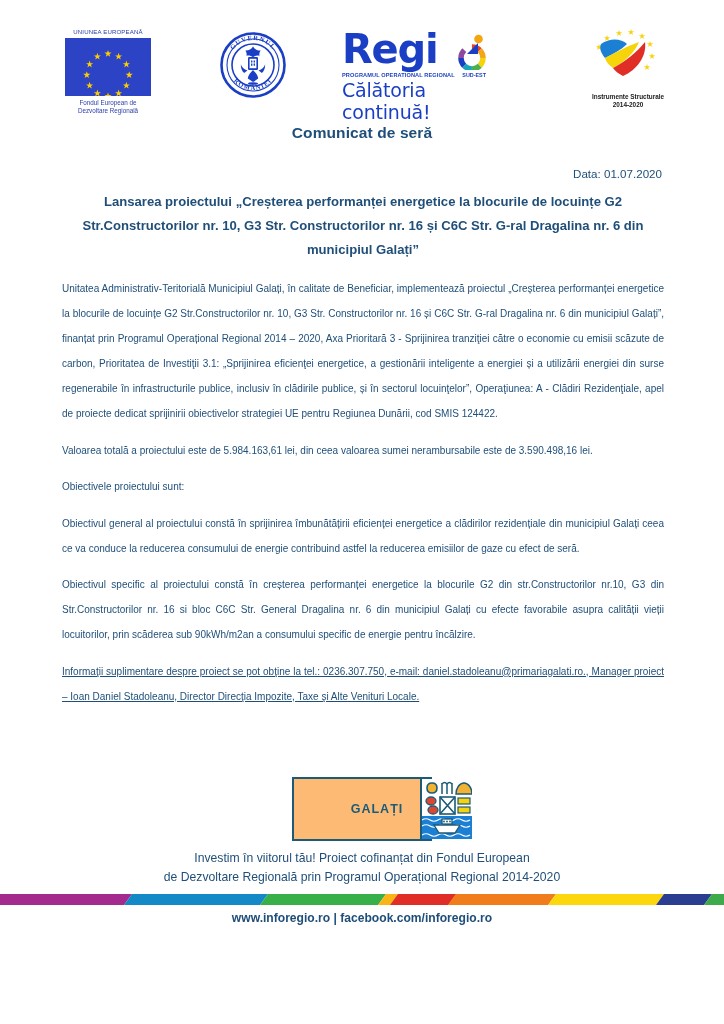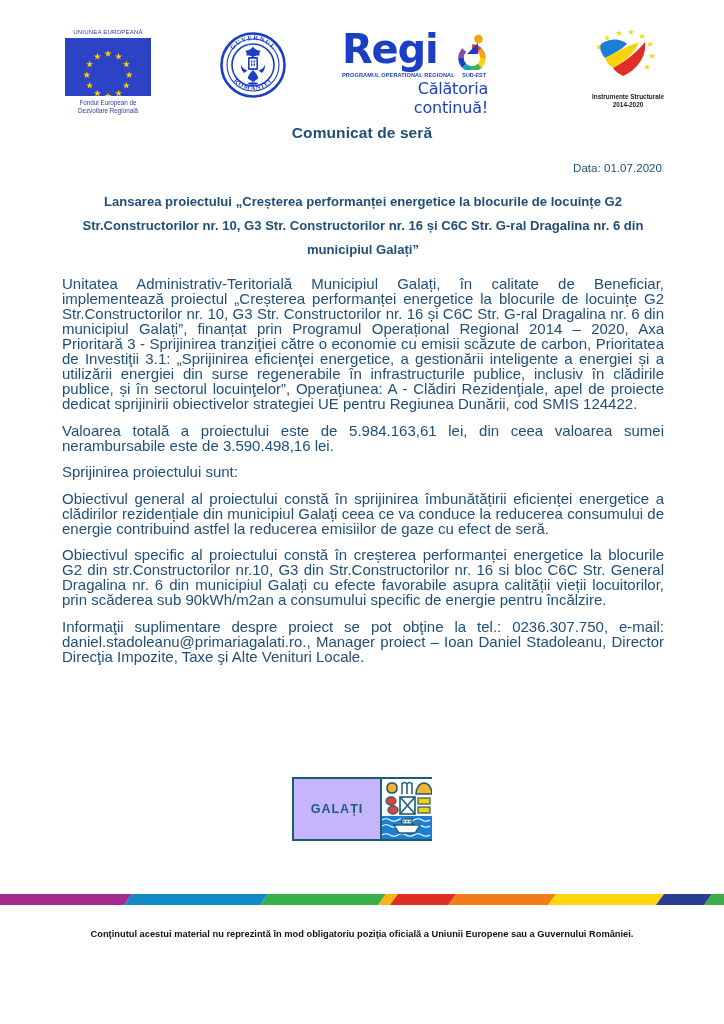--- a/index.html
+++ b/index.html
@@ -95,27 +95,27 @@
     transform-origin: left;
     white-space: nowrap;
   }
   .regio-sub2 {
     font-size: 5.4px;
     font-weight: 700;
     color: #1b3fc4;
     white-space: nowrap;
   }
   .regio-tagline {
-    font-size: 16px;
+    font-size: 19px;
     color: #1b3fc4;
     font-weight: 400;
     letter-spacing: -0.2px;
     margin-top: 1px;
     width: 146px;
-    text-align: right;
+    text-align: left;
     font-family: "DejaVu Sans", sans-serif;
   }
 
   
   .is-logo { width: 108px; }
   .is-caption {
     font-size: 6.4px;
     font-weight: 700;
     color: #1a1a1a;
     text-align: center;
@@ -130,21 +130,21 @@
     left: 0;
     right: 0;
     text-align: center;
     font-size: 15.5px;
     font-weight: 700;
     color: #1f4e79;
     letter-spacing: 0.1px;
   }
   .doc-date {
     position: absolute;
-    top: 161px;
+    top: 167px;
     right: 62px;
     font-size: 11.6px;
     color: #1f4e79;
   }
   .project-title {
     position: absolute;
     top: 190px;
     left: 62px;
     right: 60px;
     text-align: center;
@@ -155,44 +155,45 @@
   }
 
   .body-area {
     position: absolute;
     top: 276px;
     left: 62px;
     width: 602px;
   }
   .body-area p {
     margin: 0 0 11.5px 0;
-    font-size: 15px;
-    line-height: 15px;
+    font-size: 10px;
+    line-height: 25px;
     color: #1f4e79;
     text-align: justify;
     text-justify: inter-word;
   }
-  .body-area p:last-child { margin-bottom: 4px; }
+  .body-area p:last-child { margin-bottom: 4px; text-decoration: underline; }
 
   
   .galati-logo-wrap {
     position: absolute;
     top: 777px;
     left: 0;
     right: 0;
     display: flex;
     justify-content: center;
   }
   .galati-logo {
     width: 140px;
     height: 64px;
     border: 2px solid #1b5b78;
     display: flex;
-    background: #c4b5fd;
+    background: #fdba74;
     box-sizing: border-box;
+    padding-left: 40px;
   }
   .galati-text {
     flex: 0 0 86px;
     display: flex;
     align-items: center;
     justify-content: center;
     font-size: 12.5px;
     font-weight: 700;
     color: #1b5b78;
     letter-spacing: 1px;
@@ -352,21 +353,21 @@
     </div>
   </div>
 
   <div class="doc-title">Comunicat de seră</div>
   <div class="doc-date">Data: 01.07.2020</div>
   <div class="project-title">Lansarea proiectului „Creșterea performanței energetice la blocurile de locuințe G2 Str.Constructorilor nr. 10, G3 Str. Constructorilor nr. 16 și C6C Str. G-ral Dragalina nr. 6 din municipiul Galați”</div>
 
   <div class="body-area">
     <p>Unitatea Administrativ-Teritorială Municipiul Galați, în calitate de Beneficiar, implementează proiectul „Creșterea performanței energetice la blocurile de locuințe G2 Str.Constructorilor nr. 10, G3 Str. Constructorilor nr. 16 și C6C Str. G-ral Dragalina nr. 6 din municipiul Galați”, finanțat prin Programul Operațional Regional 2014 – 2020, Axa Prioritară 3 - Sprijinirea tranziţiei către o economie cu emisii scăzute de carbon, Prioritatea de Investiţii 3.1: „Sprijinirea eficienţei energetice, a gestionării inteligente a energiei și a utilizării energiei din surse regenerabile în infrastructurile publice, inclusiv în clădirile publice, și în sectorul locuinţelor”, Operaţiunea: A - Clădiri Rezidenţiale, apel de proiecte dedicat sprijinirii obiectivelor strategiei UE pentru Regiunea Dunării, cod SMIS 124422.</p>
     <p>Valoarea totală a proiectului este de 5.984.163,61 lei, din ceea valoarea sumei nerambursabile este de 3.590.498,16 lei.</p>
-    <p>Sprijinirea proiectului sunt:</p>
+    <p>Obiectivele proiectului sunt:</p>
     <p>Obiectivul general al proiectului constă în sprijinirea îmbunătățirii eficienței energetice a clădirilor rezidențiale din municipiul Galați ceea ce va conduce la reducerea consumului de energie contribuind astfel la reducerea emisiilor de gaze cu efect de seră.</p>
     <p>Obiectivul specific al proiectului constă în creșterea performanței energetice la blocurile G2 din str.Constructorilor nr.10, G3 din Str.Constructorilor nr. 16 si bloc C6C Str. General Dragalina nr. 6 din municipiul Galați cu efecte favorabile asupra calității vieții locuitorilor, prin scăderea sub 90kWh/m2an a consumului specific de energie pentru încălzire.</p>
     <p>Informaţii suplimentare despre proiect se pot obţine la tel.: 0236.307.750, e-mail: daniel.stadoleanu@primariagalati.ro., Manager proiect – Ioan Daniel Stadoleanu, Director Direcţia Impozite, Taxe şi Alte Venituri Locale.</p>
   </div>
 
   <div class="galati-logo-wrap">
     <div class="galati-logo">
       <div class="galati-text">GALAȚI</div>
       <div class="galati-crest">
         <svg width="50" height="60" viewBox="0 0 50 60" preserveAspectRatio="none" aria-hidden="true">
@@ -412,31 +413,35 @@
           <g fill="#1b5b78">
             <circle cx="22" cy="42.5" r="0.9"></circle>
             <circle cx="25" cy="42.5" r="0.9"></circle>
             <circle cx="28" cy="42.5" r="0.9"></circle>
           </g>
         </svg>
       </div>
     </div>
   </div>
 
+  <div class="footer-slogan">
+    <div>Investim în viitorul tău! Proiect cofinanțat din Fondul European</div>
+    <div>de Dezvoltare Regională prin Programul Operațional Regional 2014-2020</div>
+  </div>
 
   <div class="color-bar">
     <svg width="724" height="11" viewBox="0 0 724 11" preserveAspectRatio="none" aria-hidden="true">
       <polygon points="0,0 132,0 124,11 0,11" fill="#a52a8e"></polygon>
       <polygon points="132,0 268,0 260,11 124,11" fill="#1389c8"></polygon>
       <polygon points="268,0 386,0 378,11 260,11" fill="#37b04a"></polygon>
       <polygon points="386,0 398,0 390,11 378,11" fill="#fbb416"></polygon>
       <polygon points="398,0 520,0 512,11 390,11" fill="#fbb416"></polygon>
       <polygon points="398,0 456,0 448,11 390,11" fill="#e02d26"></polygon>
       <polygon points="456,0 556,0 548,11 448,11" fill="#f07c1b"></polygon>
       <polygon points="556,0 664,0 656,11 548,11" fill="#fcd70b"></polygon>
       <polygon points="664,0 712,0 704,11 656,11" fill="#2a3d91"></polygon>
       <polygon points="712,0 724,0 724,11 704,11" fill="#3faa4c"></polygon>
     </svg>
   </div>
 
-  <div class="footer-disclaimer">Conţinutul acestui material nu reprezintă în mod obligatoriu poziţia oficială a Uniunii Europene sau a Guvernului României.</div>
+  <div class="footer-links">www.inforegio.ro | facebook.com/inforegio.ro</div>
 
 </div>
 
 </body></html>

